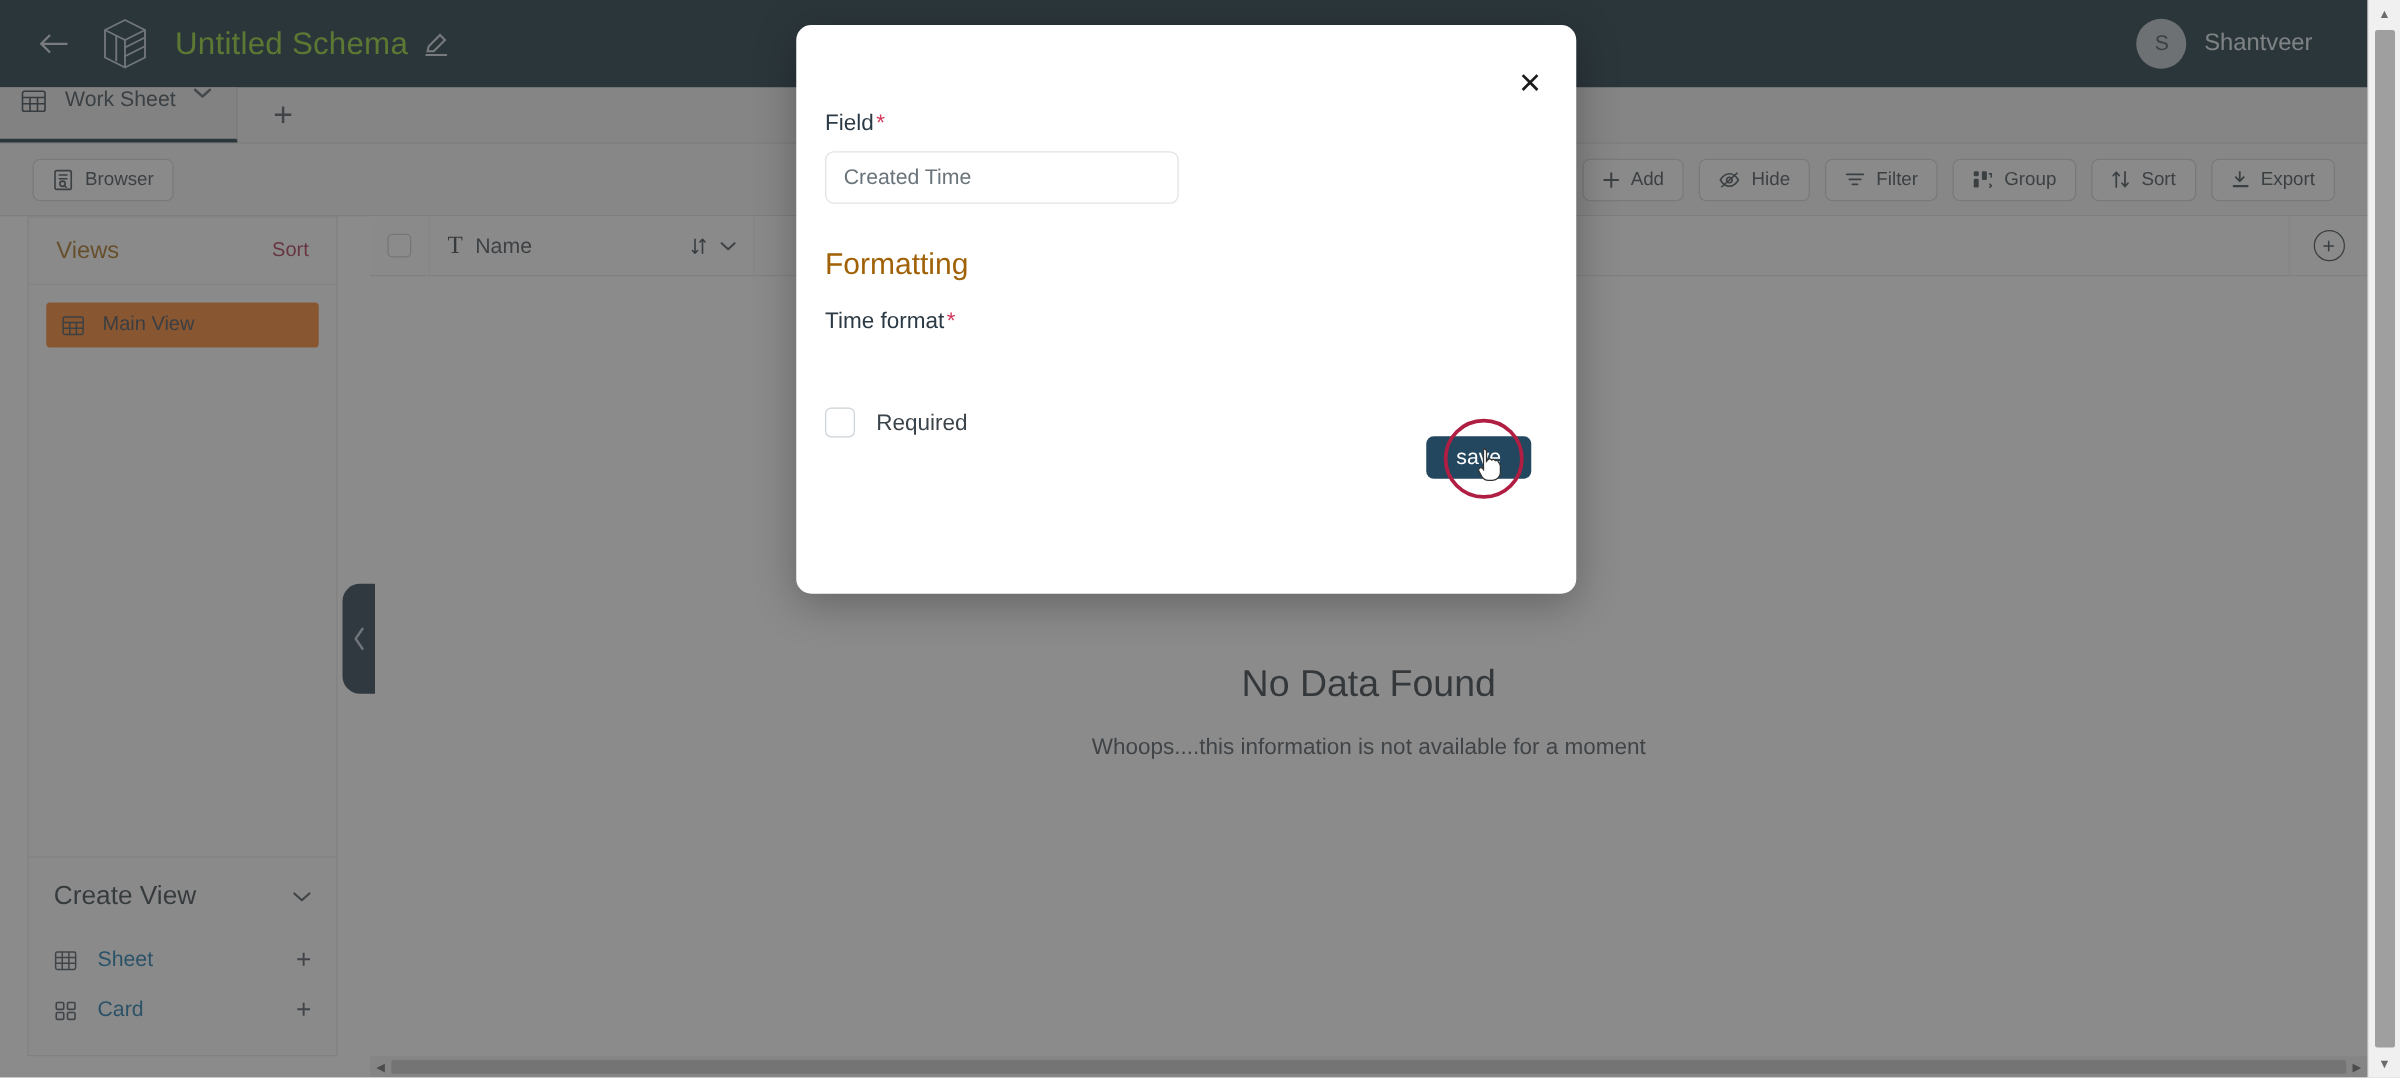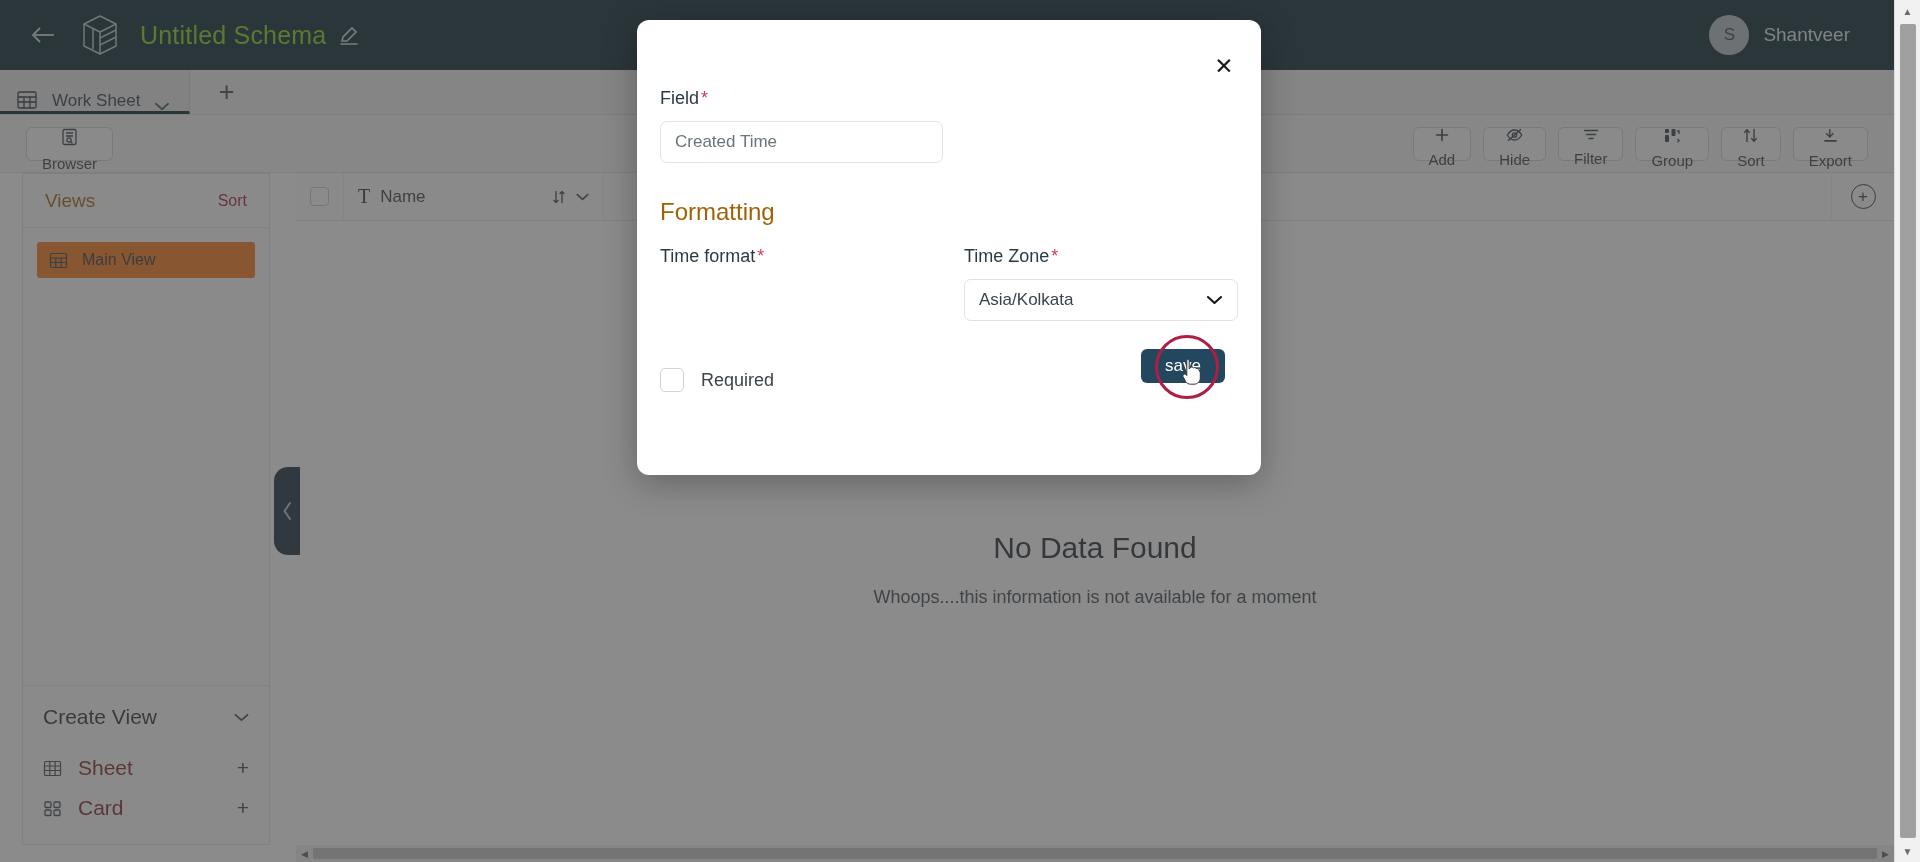--- a/index.html
+++ b/index.html
@@ -77,21 +77,21 @@
 
   
   .tabstrip {
     position: absolute; top: 70px; left: 0;
     width: 1894px; height: 45px;
     background: #efefef;
     border-bottom: 1px solid #d7d7d7;
     display: flex; align-items: stretch;
   }
   .sheet-tab {
-    display: flex; align-items: flex-end; gap: 14px;
+    display: flex; align-items: flex-start; gap: 14px;
     padding: 0 20px 0 16px;
     background: #e6e6e6;
     border-right: 1px solid #d2d2d2;
     border-bottom: 3px solid #04202e;
     cursor: pointer;
   }
   .sheet-tab .grid-ico { color: #20313c; display:flex; }
   .sheet-tab .label { font-size: 17px; color: #2b3a44; white-space: nowrap; }
   .sheet-tab .caret { color: #45525b; display: flex; }
   .add-tab {
@@ -109,21 +109,21 @@
     border-bottom: 1px solid #dcdcdc;
     display: flex; align-items: center;
     padding: 0 26px;
   }
   .tool-btn {
     display: inline-flex; align-items: center; gap: 9px;
     height: 34px; padding: 0 15px;
     border: 1px solid #cfcfcf; border-radius: 6px;
     background: #fbfbfb;
     font-size: 15px; color: #2f3a42;
-    cursor: pointer; white-space: nowrap; flex-direction: column;
+    cursor: pointer; white-space: nowrap;
   }
   .tool-btn .ico { display: flex; align-items: center; color: #2f3a42; }
   .toolbar-right {
     margin-left: auto;
     display: flex; align-items: center; gap: 12px;
   }
 
   
   .leftpanel {
     position: absolute; top: 173px; left: 22px;
@@ -159,21 +159,21 @@
     cursor: pointer;
   }
   .cv-head .t { font-size: 21px; color: #1f2b33; }
   .cv-head .caret { color: #3b4750; display: flex; }
   .cv-row {
     height: 40px; padding: 0 20px;
     display: flex; align-items: center; gap: 16px;
     cursor: pointer;
   }
   .cv-row .ico { color: #3a4650; display: flex; }
-  .cv-row .label { font-size: 21px; color: #7f1d1d; }
+  .cv-row .label { font-size: 17px; color: #0369a1; }
   .cv-row .plus { margin-left: auto; font-size: 21px; color: #3a4650; font-weight: 300; }
   .cv-pad { height: 16px; }
 
   
   .collapse-handle {
     position: absolute; left: 274px; top: 467px;
     width: 26px; height: 88px;
     background: #12283a;
     border-radius: 14px 0 0 14px;
     display: flex; align-items: center; justify-content: center;
@@ -639,33 +639,20 @@
     </div>
 
     <div class="fmt-title">Formatting</div>
 
     <div class="m-row fmt-rows">
       <div class="m-col">
         <label class="m-label">
           <span>Time format</span><span class="req">*</span>
         </label>
       </div>
-      <div class="m-col">
-        <label class="m-label">
-          <span>Time Zone</span><span class="req">*</span>
-        </label>
-        <div class="m-select">
-          <span class="sel-val">Asia/Kolkata</span>
-          <span class="sel-caret">
-            <svg width="17" height="10" viewBox="0 0 17 10" fill="none" stroke="currentColor" stroke-width="2.1" stroke-linecap="round" stroke-linejoin="round">
-                <path d="M2 2 L8.5 8 L15 2"></path>
-              </svg>
-          </span>
-        </div>
-      </div>
     </div>
 
     <div class="req-row">
       <div class="req-box"></div>
       <div class="req-label">Required</div>
     </div>
 
     <div class="save-wrap">
       <button class="save-btn">save</button>
       <div class="click-ring"></div>

